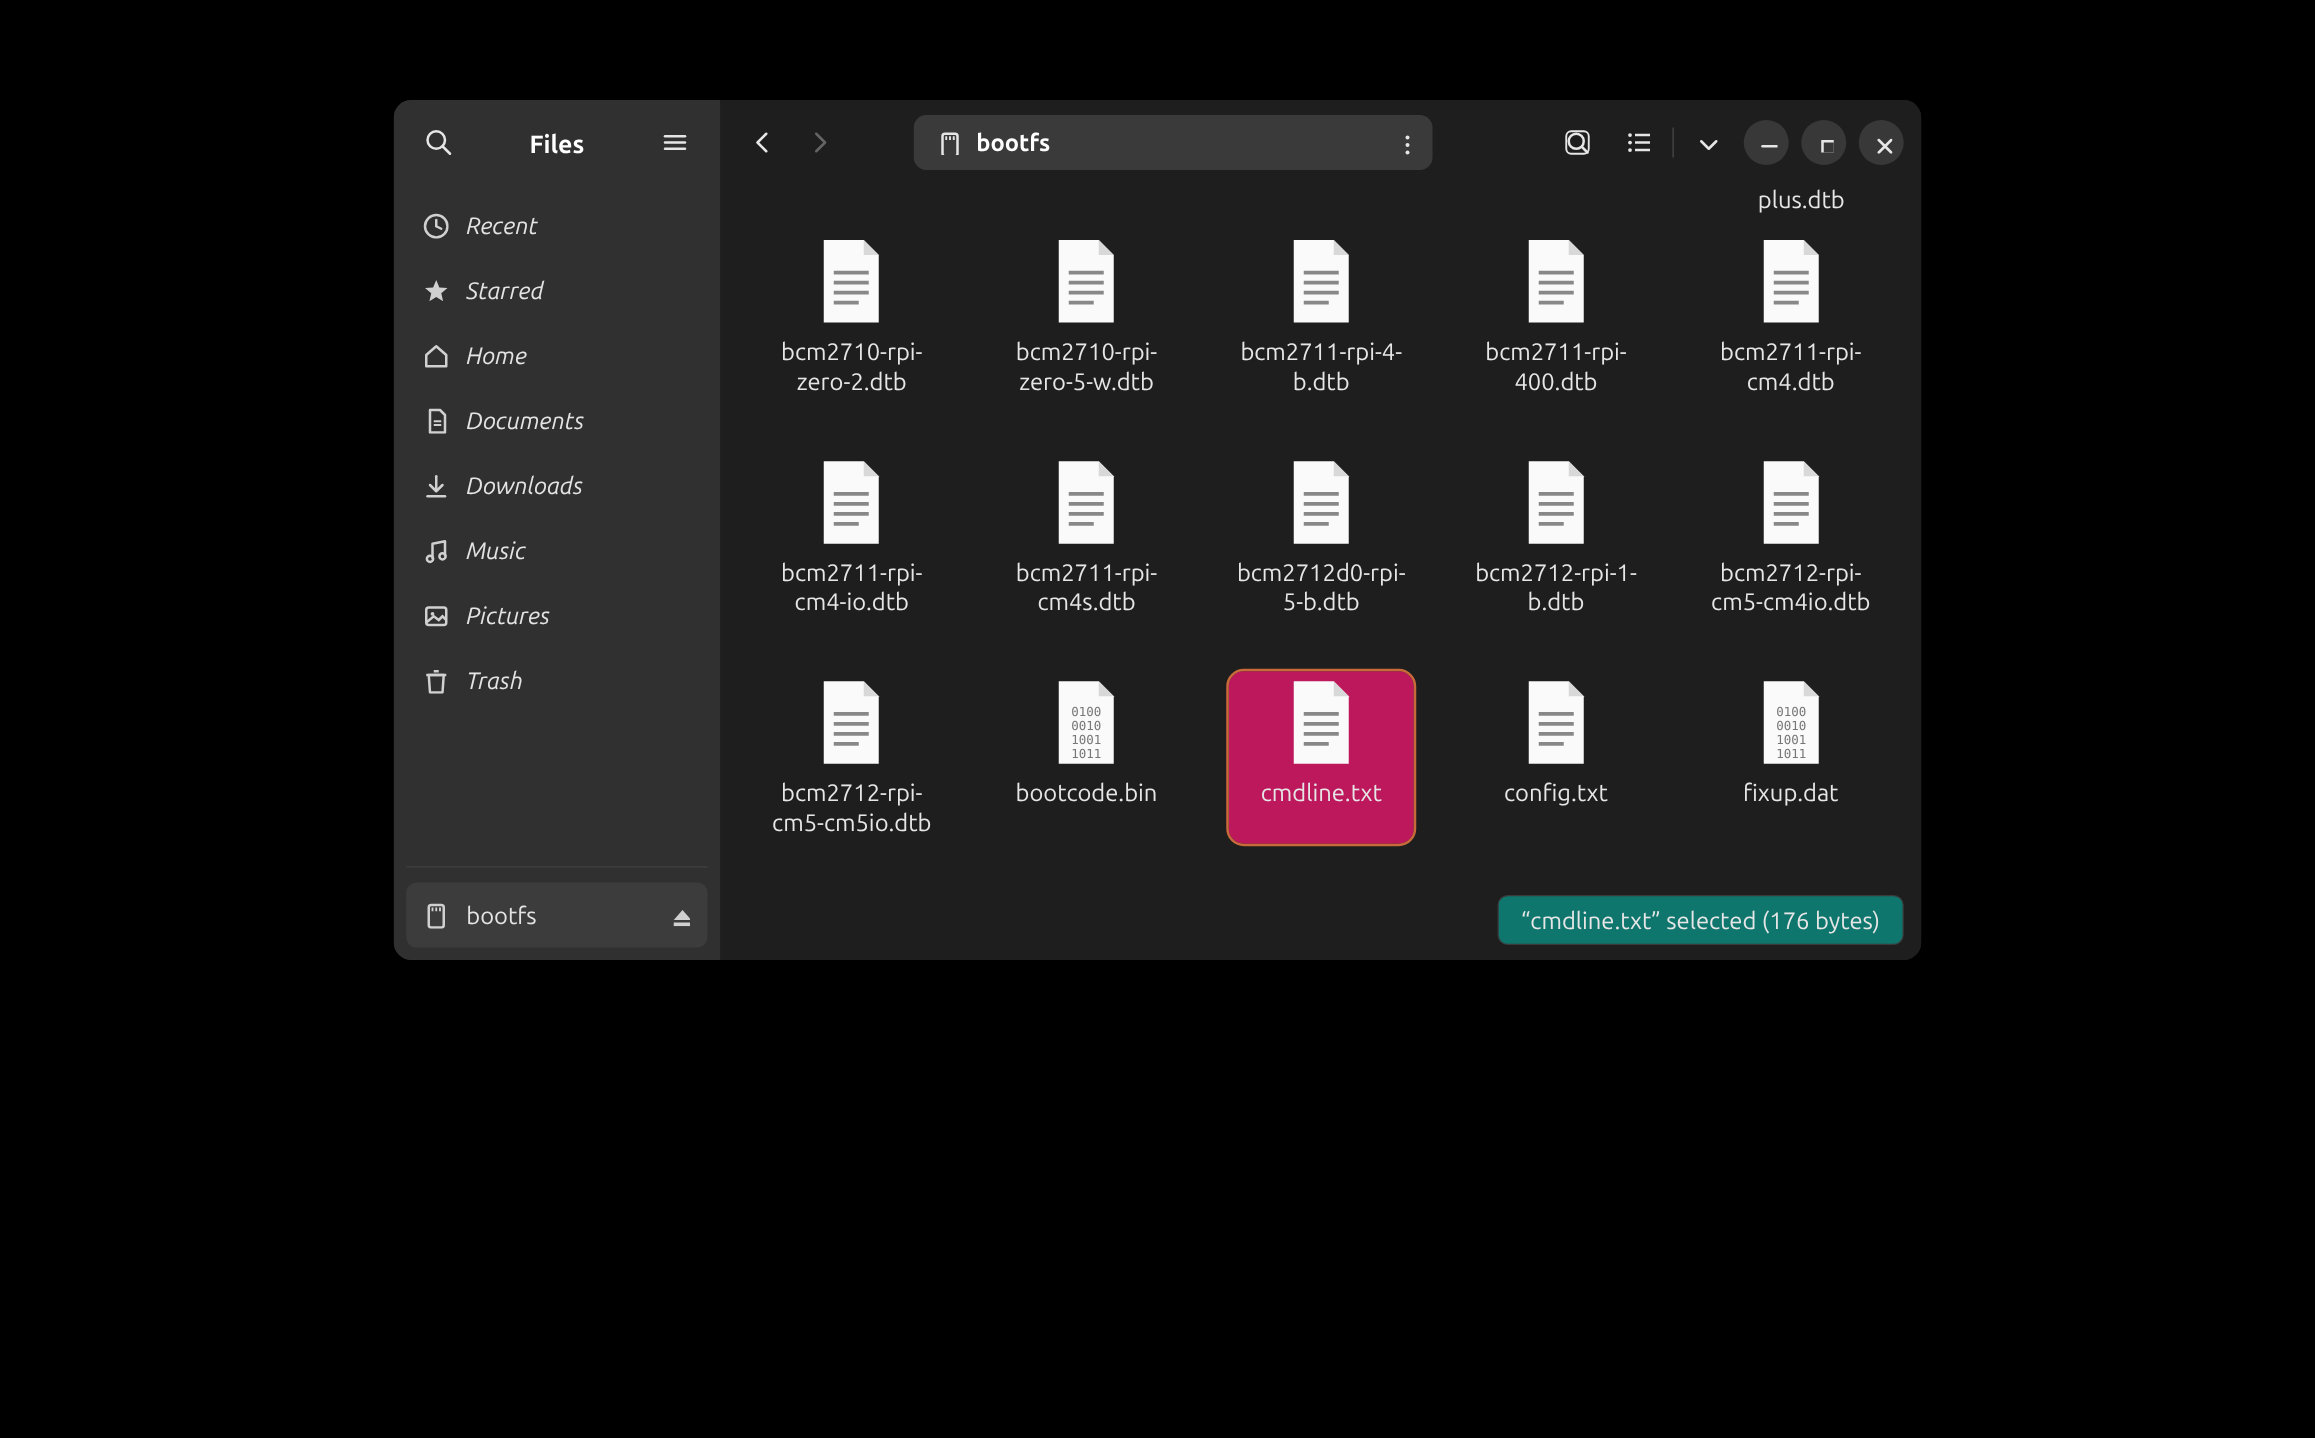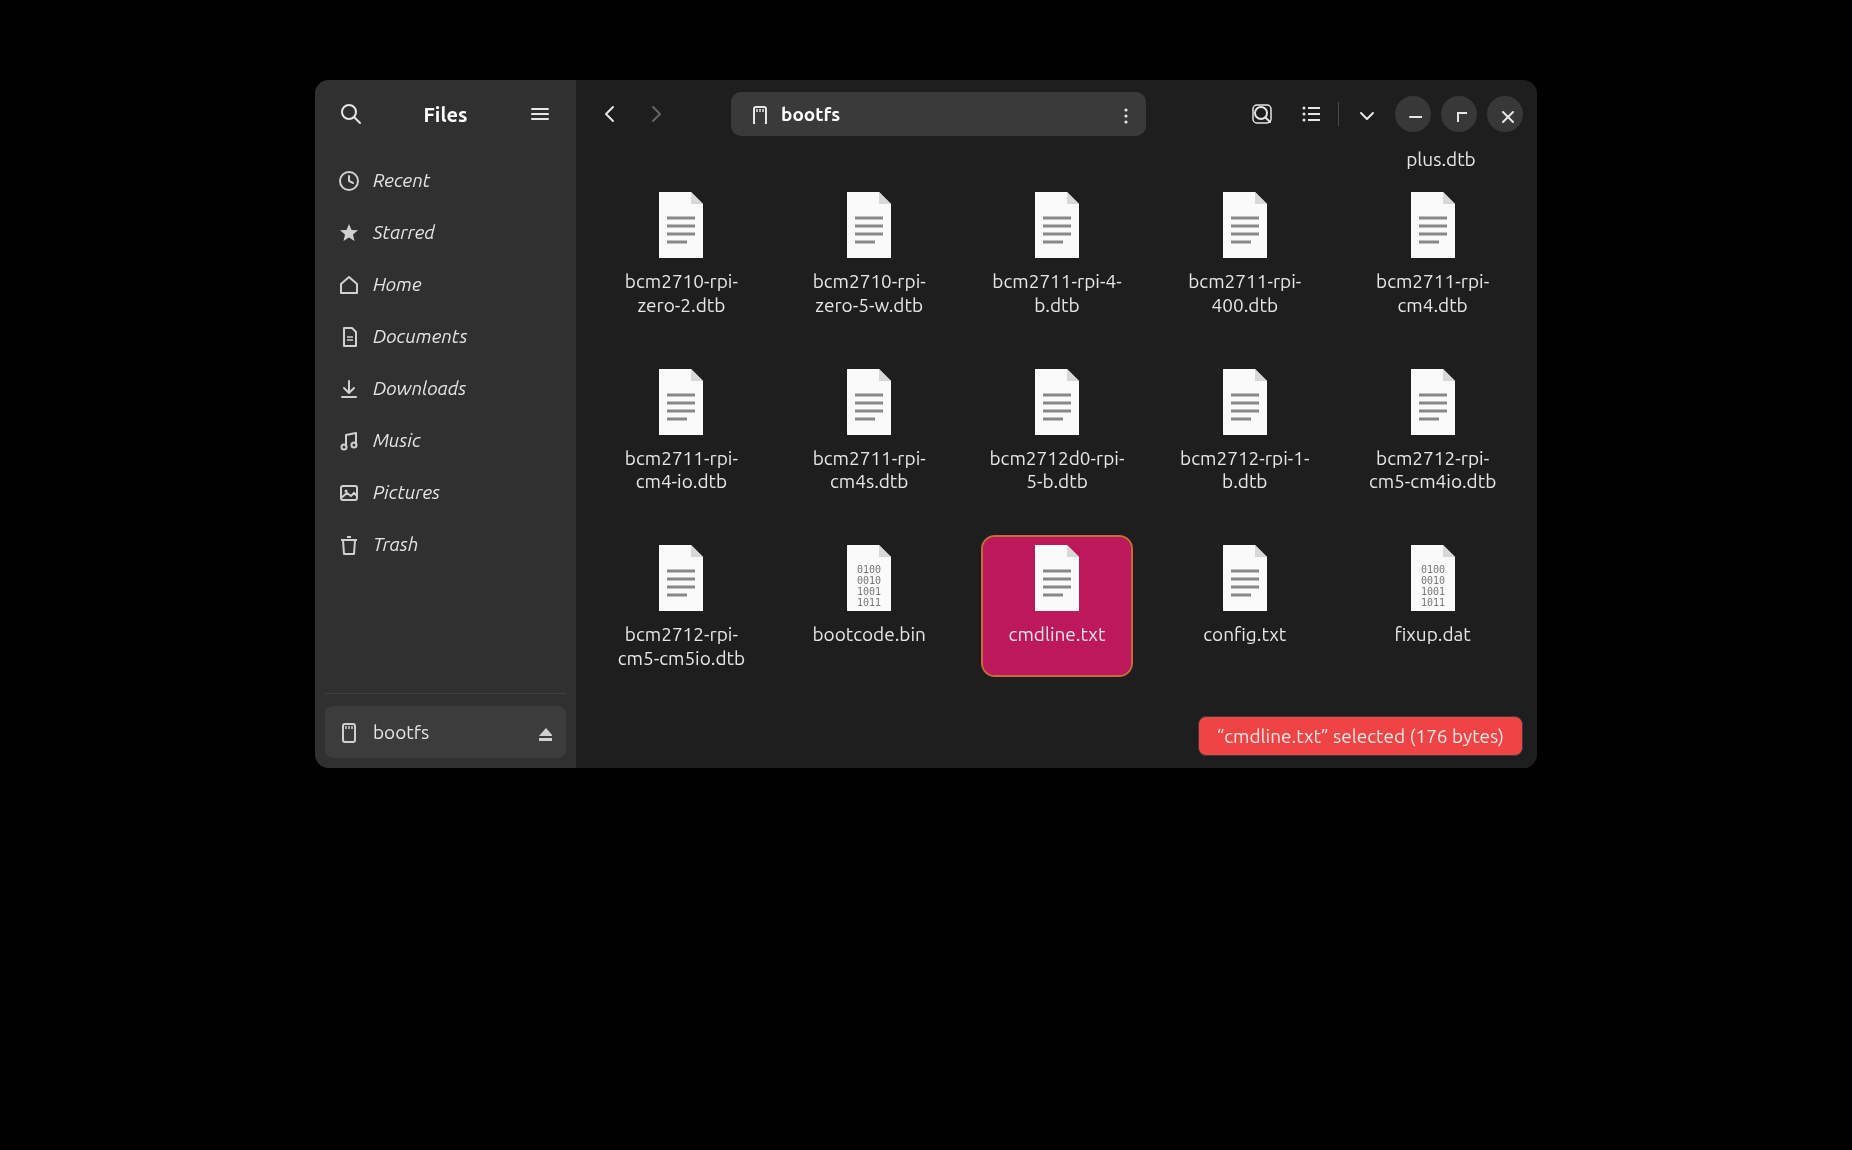--- a/index.html
+++ b/index.html
@@ -213,21 +213,21 @@
   color: #e6e6e6;
   font-size: 19px;
   line-height: 1.25;
   max-width: 150px;
   word-break: break-word;
 }
 .statusbar {
   position: absolute;
   bottom: 12px;
   right: 14px;
-  background: #ef4444;
+  background: #0f766e;
   border: 1px solid #3a3a3a;
   border-radius: 8px;
   padding: 8px 18px;
   color: #e6e6e6;
   font-size: 19px;
 }
 </style>
 </head>
 <body>
 

